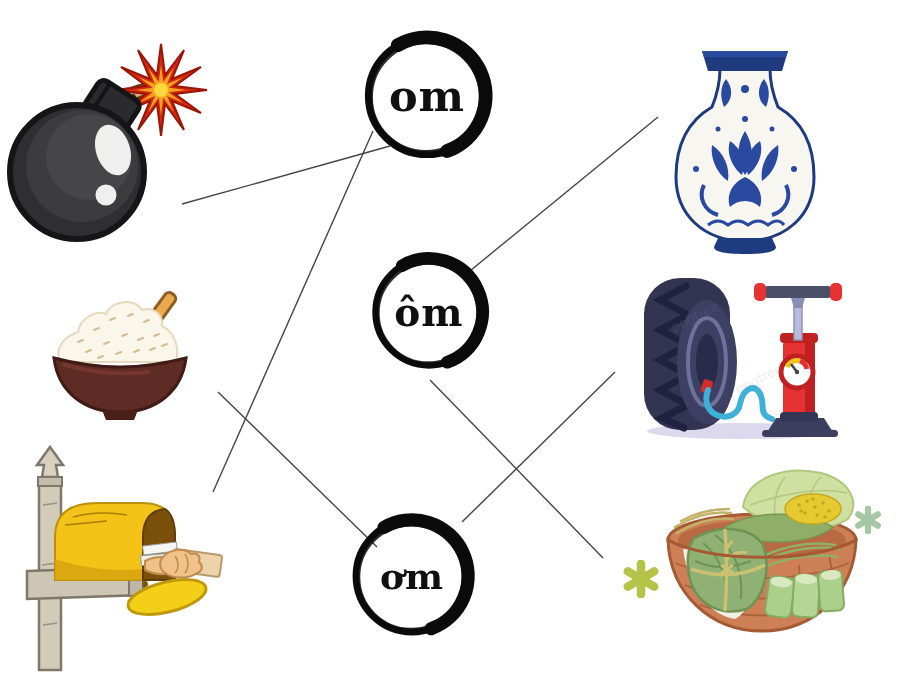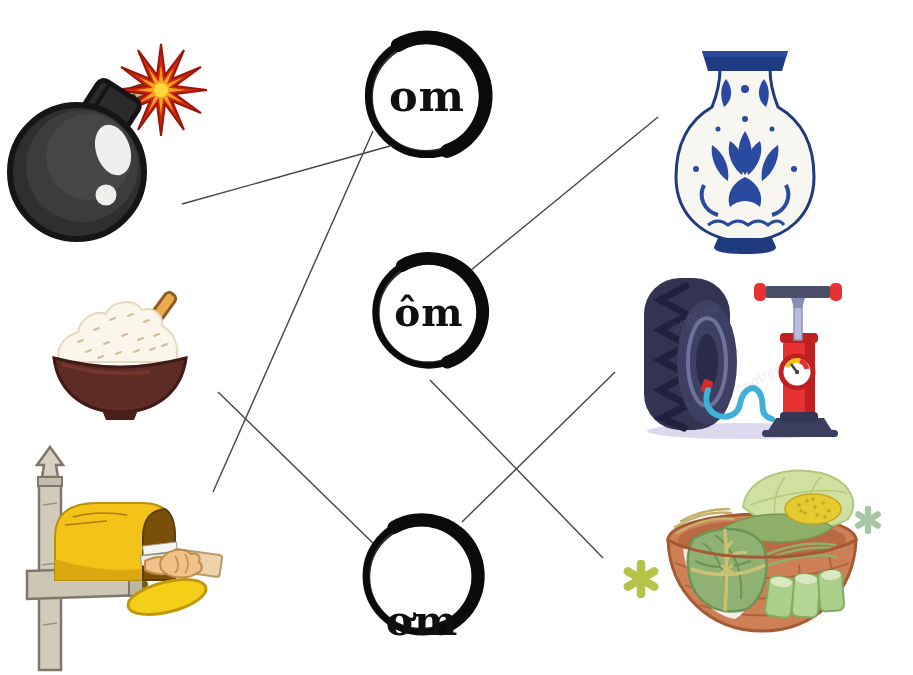--- a/index.html
+++ b/index.html
@@ -41,21 +41,21 @@
 
   <div class="circle" style="left: 366px; top: 249px; width: 126px; height: 126px; font-size: 39px;">
     <svg class="ring" viewBox="0 0 120 120">
       <circle cx="60" cy="60" r="51" fill="none" stroke-width="6"></circle>
       <circle cx="59" cy="61" r="47.5" fill="none" stroke-width="3" opacity="0.85"></circle>
       <path d="M34.5,15.8 A51,51 0 1 1 77.4,107.9" fill="none" stroke-width="12" stroke-linecap="round"></path>
     </svg>
     <span class="lbl">ôm</span>
   </div>
 
-  <div class="circle" style="left: 356px; top: 510px; width: 132px; height: 132px; font-size: 41px; align-items: flex-end;">
+  <div class="circle" style="left: 346px; top: 510px; width: 132px; height: 132px; font-size: 36px;">
     <svg class="ring" viewBox="0 0 120 120">
       <circle cx="60" cy="60" r="51" fill="none" stroke-width="6"></circle>
       <circle cx="59" cy="61" r="47.5" fill="none" stroke-width="3" opacity="0.85"></circle>
       <path d="M34.5,15.8 A51,51 0 1 1 77.4,107.9" fill="none" stroke-width="12" stroke-linecap="round"></path>
     </svg>
     <span class="lbl">ơm</span>
   </div>
 
   <figure class="pic" id="fig-bomb" style="left:0;top:38px;width:210px;height:205px">
     <svg viewBox="0 0 210 205">

